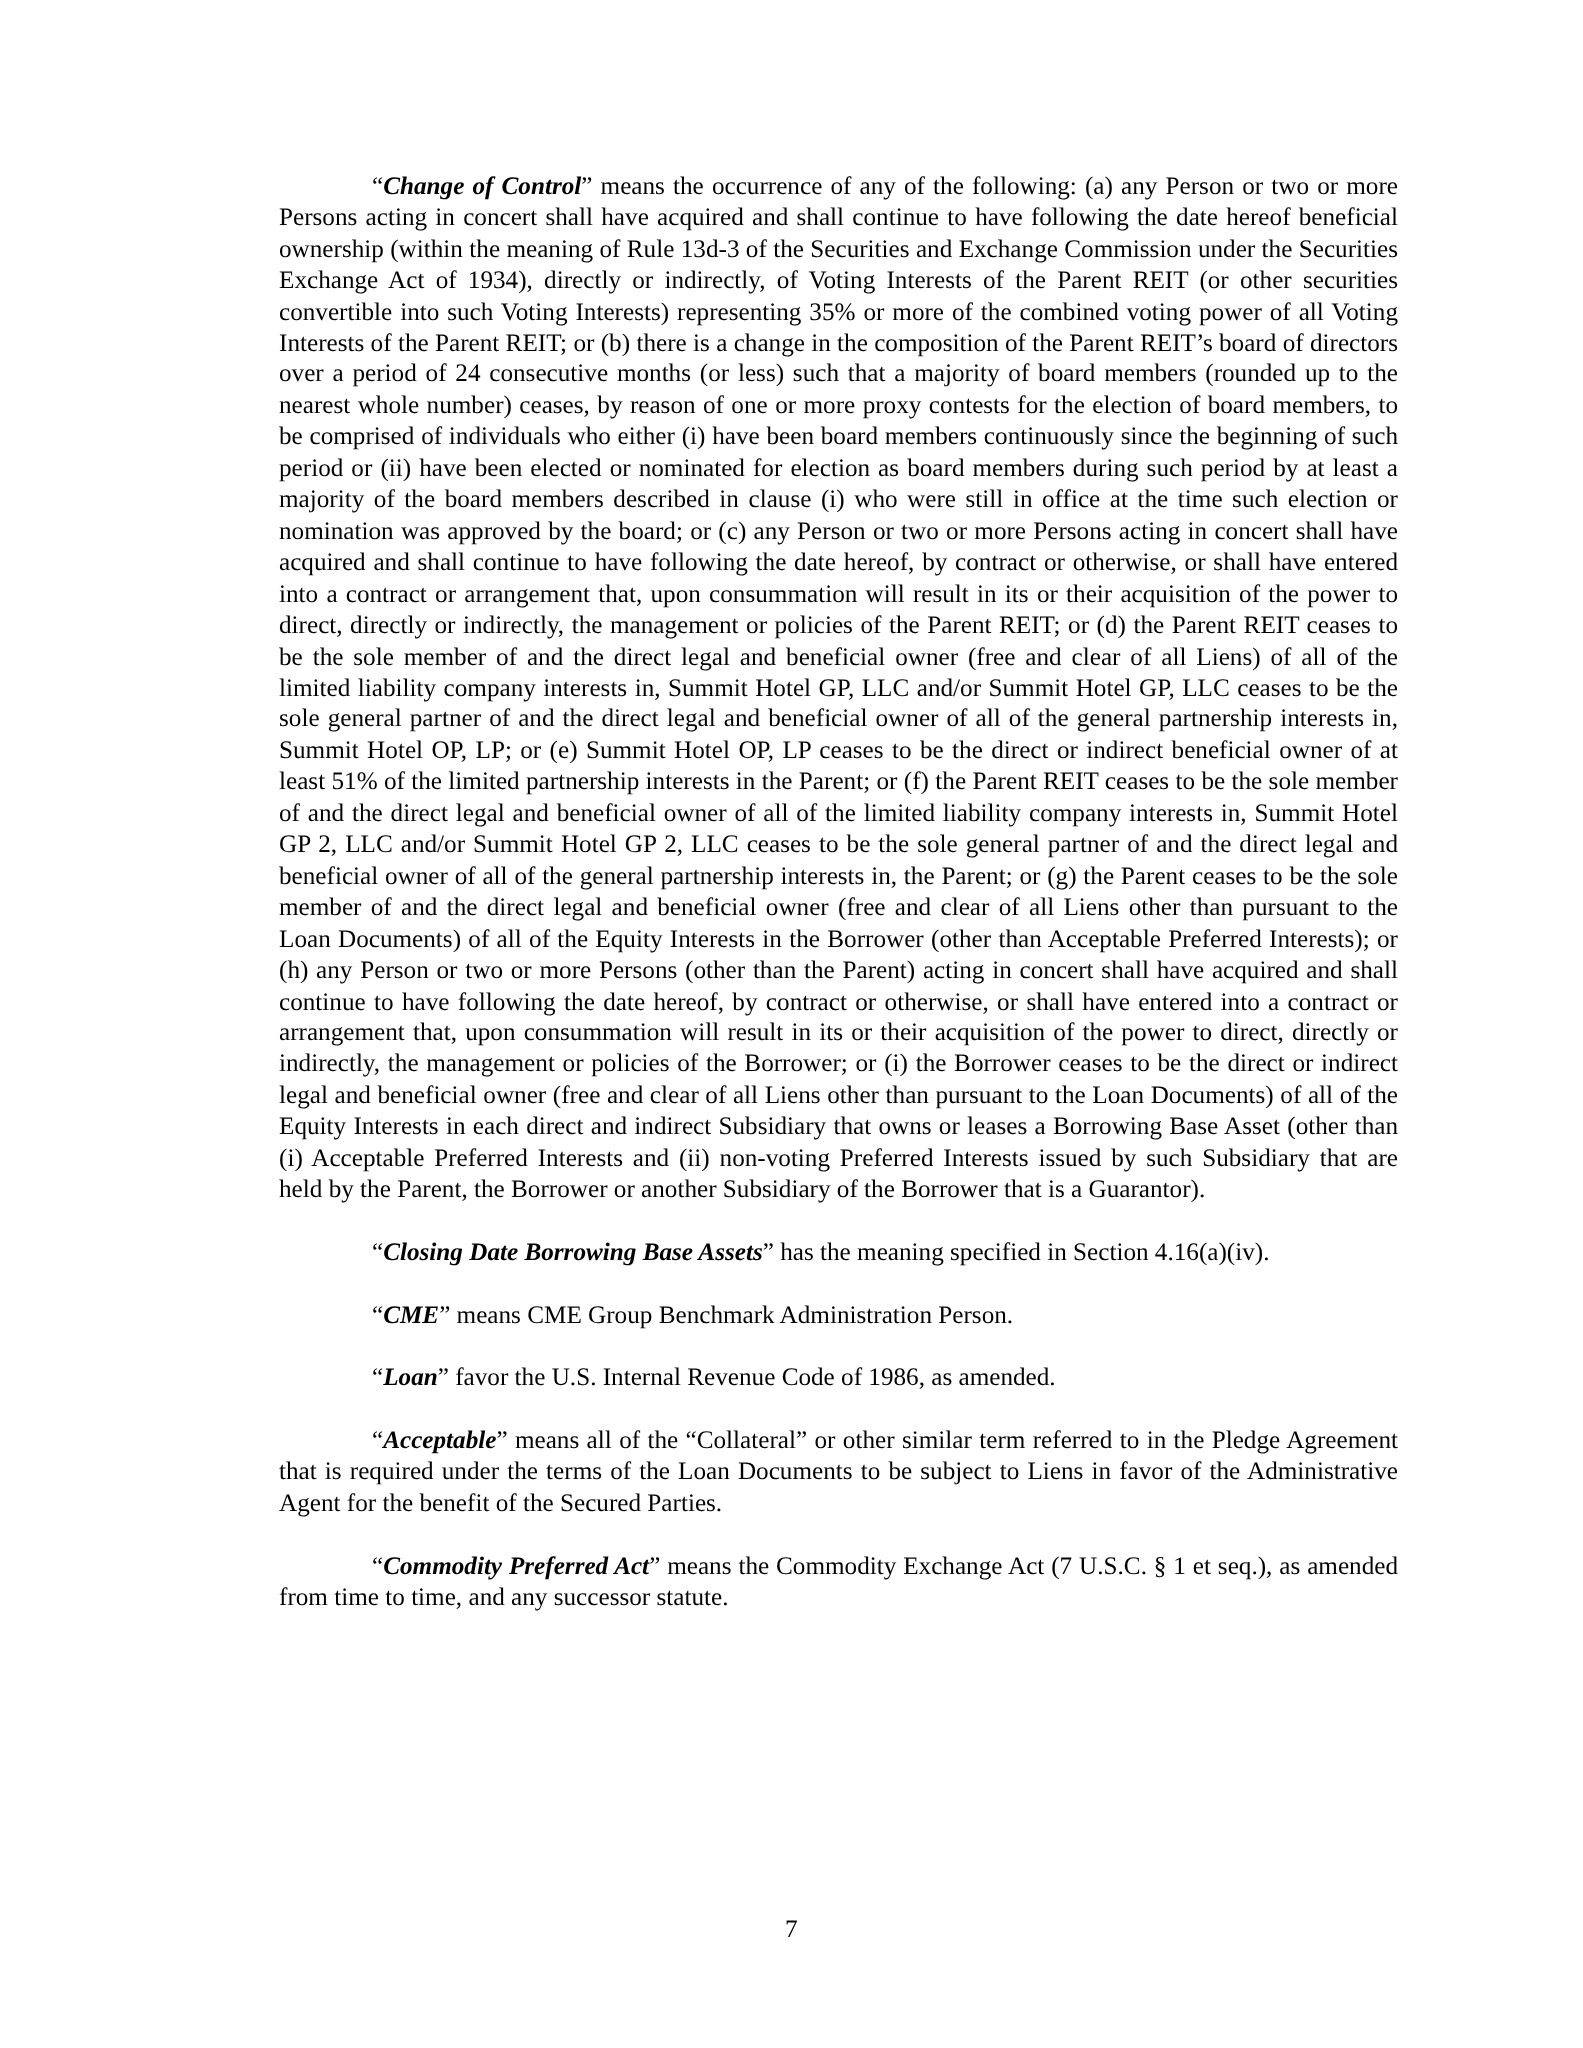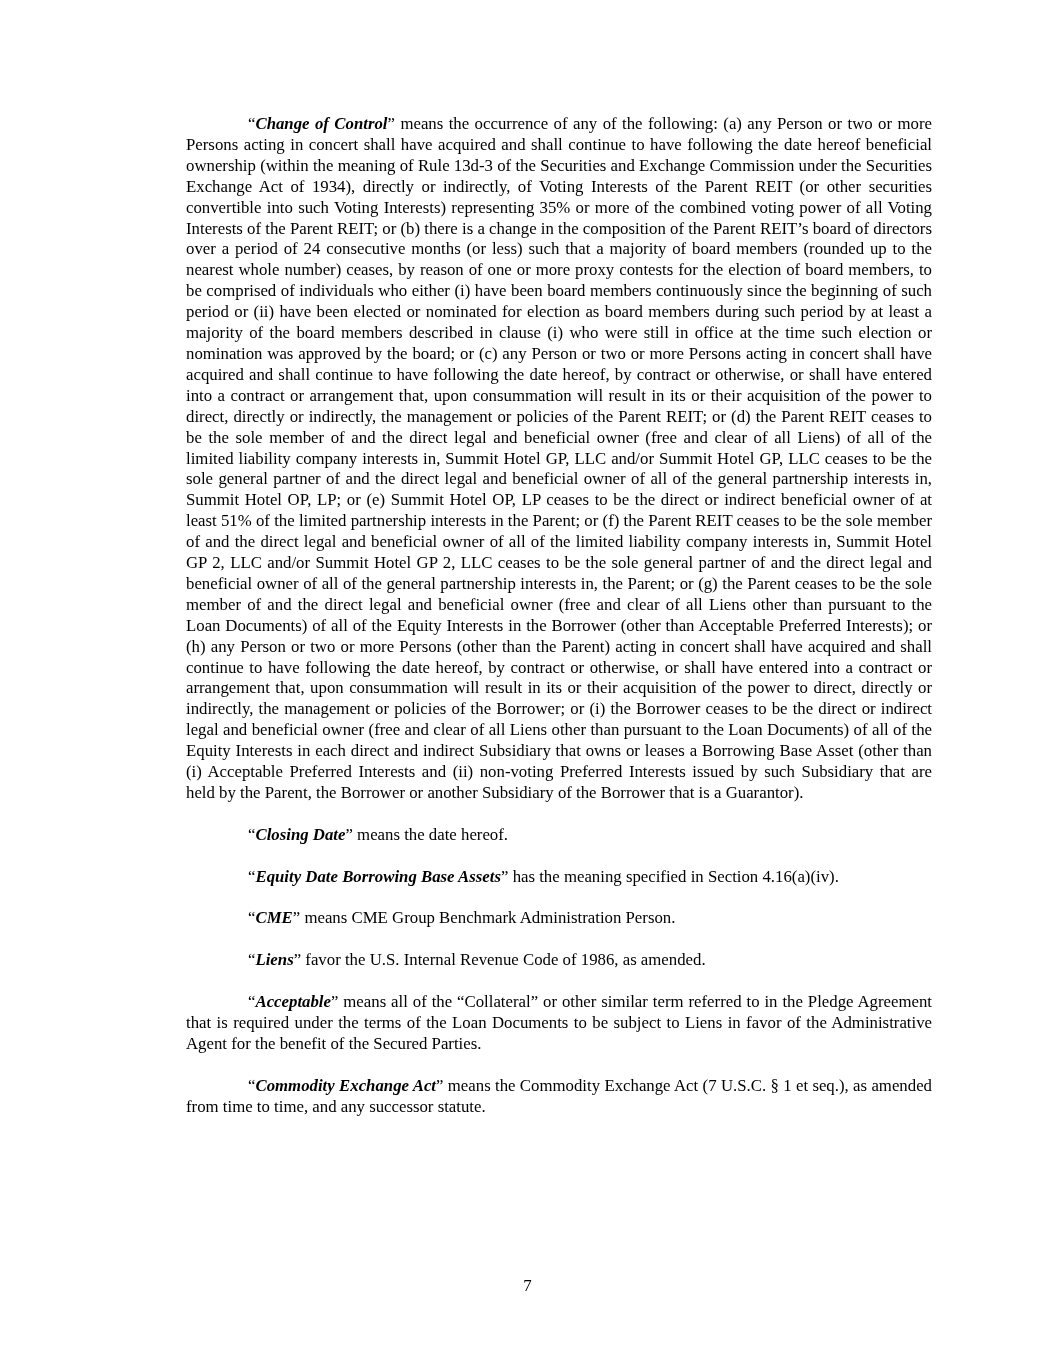--- a/index.html
+++ b/index.html
@@ -45,28 +45,27 @@
   }
 </style>
 </head>
 <body>
 
 <div class="page">
   <div class="content">
 
     <p class="para"><span>“</span><span class="term">Change of Control</span><span>” means the occurrence of any of the following:  (a) any Person or two or more Persons acting in concert shall have acquired and shall continue to have following the date hereof beneficial ownership (within the meaning of Rule 13d-3 of the Securities and Exchange Commission under the Securities Exchange Act of 1934), directly or indirectly, of Voting Interests of the Parent REIT (or other securities convertible into such Voting Interests) representing 35% or more of the combined voting power of all Voting Interests of the Parent REIT; or (b) there is a change in the composition of the Parent REIT’s board of directors over a period of 24 consecutive months (or less) such that a majority of board members (rounded up to the nearest whole number) ceases, by reason of one or more proxy contests for the election of board members, to be comprised of individuals who either (i) have been board members continuously since the beginning of such period or (ii) have been elected or nominated for election as board members during such period by at least a majority of the board members described in clause (i) who were still in office at the time such election or nomination was approved by the board; or (c) any Person or two or more Persons acting in concert shall have acquired and shall continue to have following the date hereof, by contract or otherwise, or shall have entered into a contract or arrangement that, upon consummation will result in its or their acquisition of the power to direct, directly or indirectly, the management or policies of the Parent REIT; or (d) the Parent REIT ceases to be the sole member of and the direct legal and beneficial owner (free and clear of all Liens) of all of the limited liability company interests in, Summit Hotel GP, LLC and/or Summit Hotel GP, LLC ceases to be the sole general partner of and the direct legal and beneficial owner of all of the general partnership interests in, Summit Hotel OP, LP; or (e) Summit Hotel OP, LP ceases to be the direct or indirect beneficial owner of at least 51% of the limited partnership interests in the Parent; or (f) the Parent REIT ceases to be the sole member of and the direct legal and beneficial owner of all of the limited liability company interests in, Summit Hotel GP 2, LLC and/or Summit Hotel GP 2, LLC ceases to be the sole general partner of and the direct legal and beneficial owner of all of the general partnership interests in, the Parent; or (g) the Parent ceases to be the sole member of and the direct legal and beneficial owner (free and clear of all Liens other than pursuant to the Loan Documents) of all of the Equity Interests in the Borrower (other than Acceptable Preferred Interests); or (h) any Person or two or more Persons (other than the Parent) acting in concert shall have acquired and shall continue to have following the date hereof, by contract or otherwise, or shall have entered into a contract or arrangement that, upon consummation will result in its or their acquisition of the power to direct, directly or indirectly, the management or policies of the Borrower; or (i) the Borrower ceases to be the direct or indirect legal and beneficial owner (free and clear of all Liens other than pursuant to the Loan Documents) of all of the Equity Interests in each direct and indirect Subsidiary that owns or leases a Borrowing Base Asset (other than (i) Acceptable Preferred Interests and (ii) non-voting Preferred Interests issued by such Subsidiary that are held by the Parent, the Borrower or another Subsidiary of the Borrower that is a Guarantor).</span></p>
 
-    <p class="para"><span>“</span><span class="term">Closing Date</span><span>” means the date hereof.</span></p>
 
-    <p class="para"><span>“</span><span class="term">Equity Date Borrowing Base Assets</span><span>” has the meaning specified in Section 4.16(a)(iv).</span></p>
+    <p class="para"><span>“</span><span class="term">Closing Date Borrowing Base Assets</span><span>” has the meaning specified in Section 4.16(a)(iv).</span></p>
 
     <p class="para"><span>“</span><span class="term">CME</span><span>” means CME Group Benchmark Administration Person.</span></p>
 
-    <p class="para"><span>“</span><span class="term">Liens</span><span>” favor the U.S. Internal Revenue Code of 1986, as amended.</span></p>
+    <p class="para"><span>“</span><span class="term">Loan</span><span>” favor the U.S. Internal Revenue Code of 1986, as amended.</span></p>
 
     <p class="para"><span>“</span><span class="term">Acceptable</span><span>” means all of the “Collateral” or other similar term referred to in the Pledge Agreement that is required under the terms of the Loan Documents to be subject to Liens in favor of the Administrative Agent for the benefit of the Secured Parties.</span></p>
 
-    <p class="para"><span>“</span><span class="term">Commodity Exchange Act</span><span>” means the Commodity Exchange Act (7 U.S.C. § 1 et seq.), as amended from time to time, and any successor statute.</span></p>
+    <p class="para"><span>“</span><span class="term">Commodity Preferred Act</span><span>” means the Commodity Exchange Act (7 U.S.C. § 1 et seq.), as amended from time to time, and any successor statute.</span></p>
 
   </div>
 
   <div class="page-number">7</div>
 </div>
 
 </body></html>

